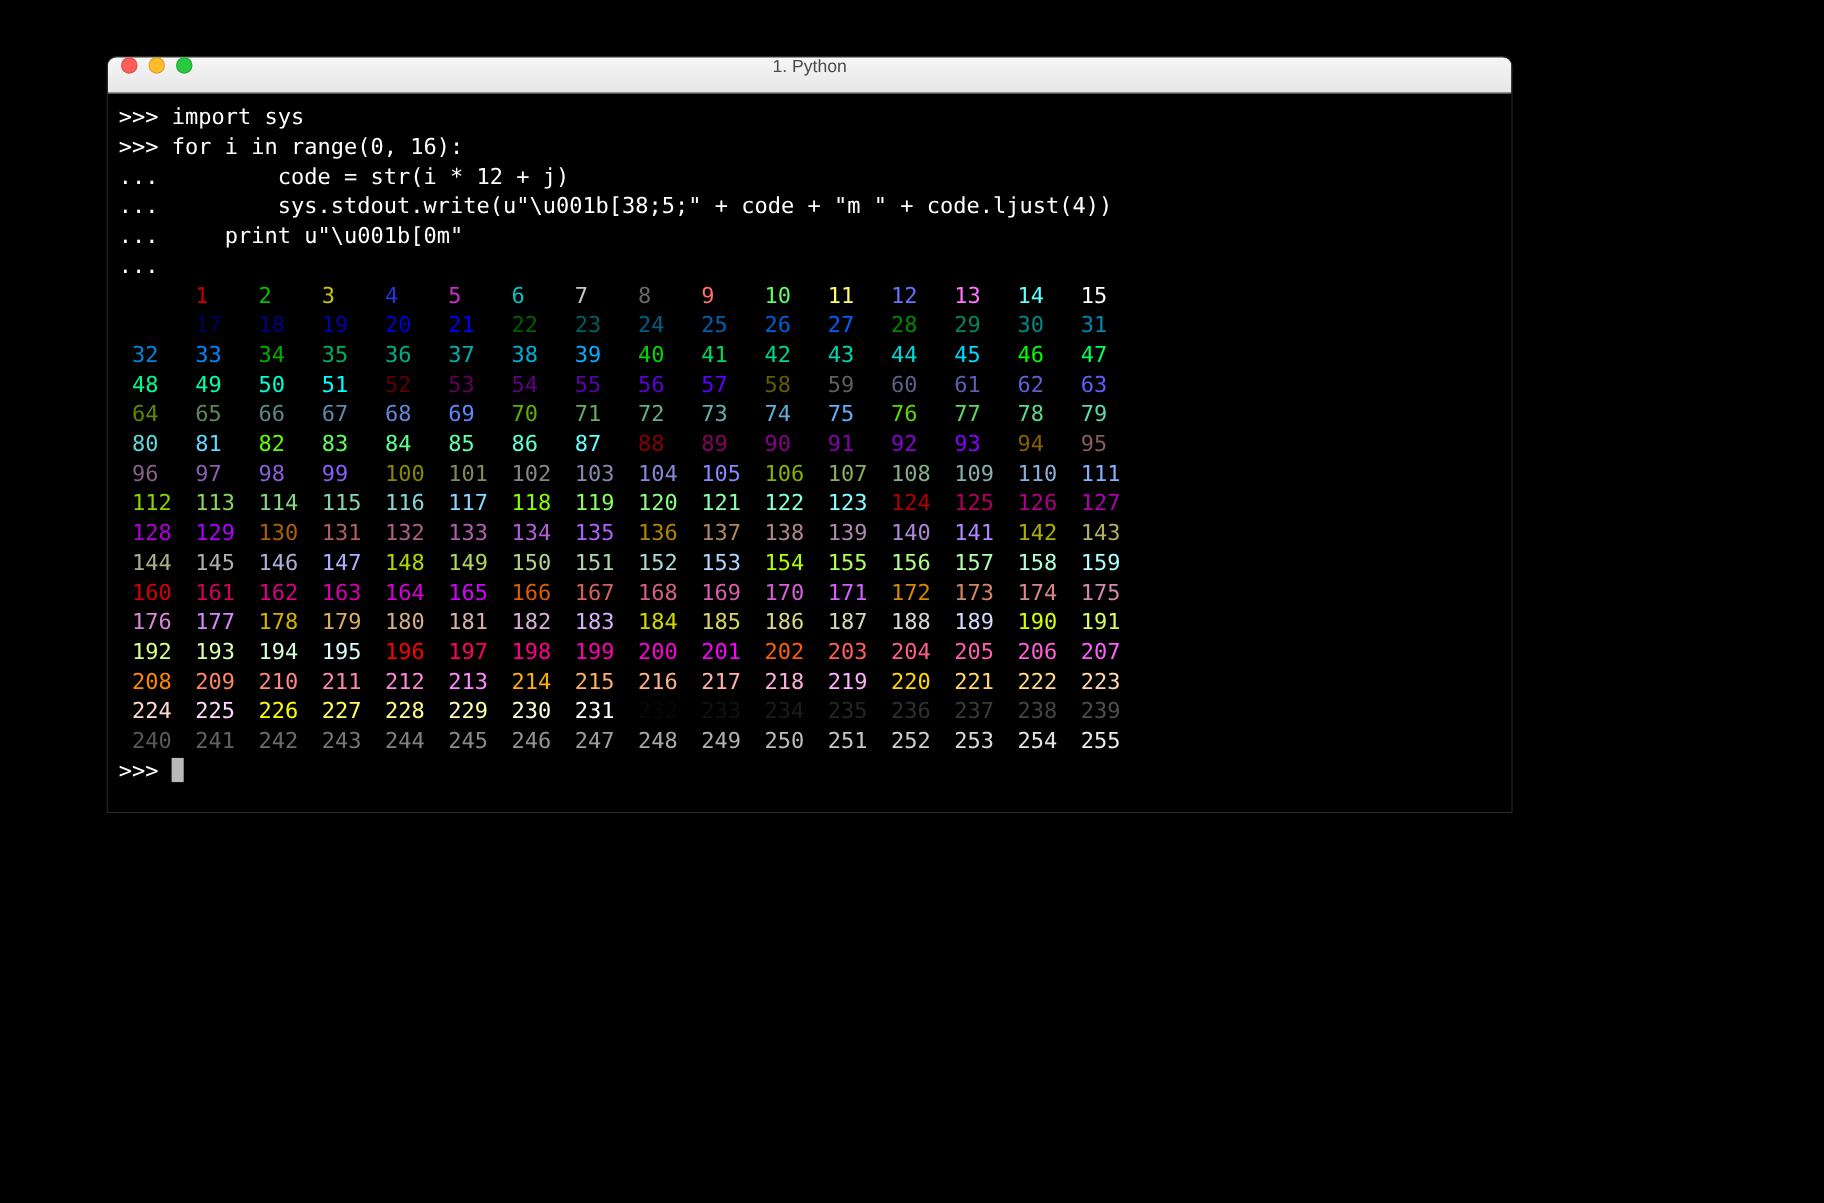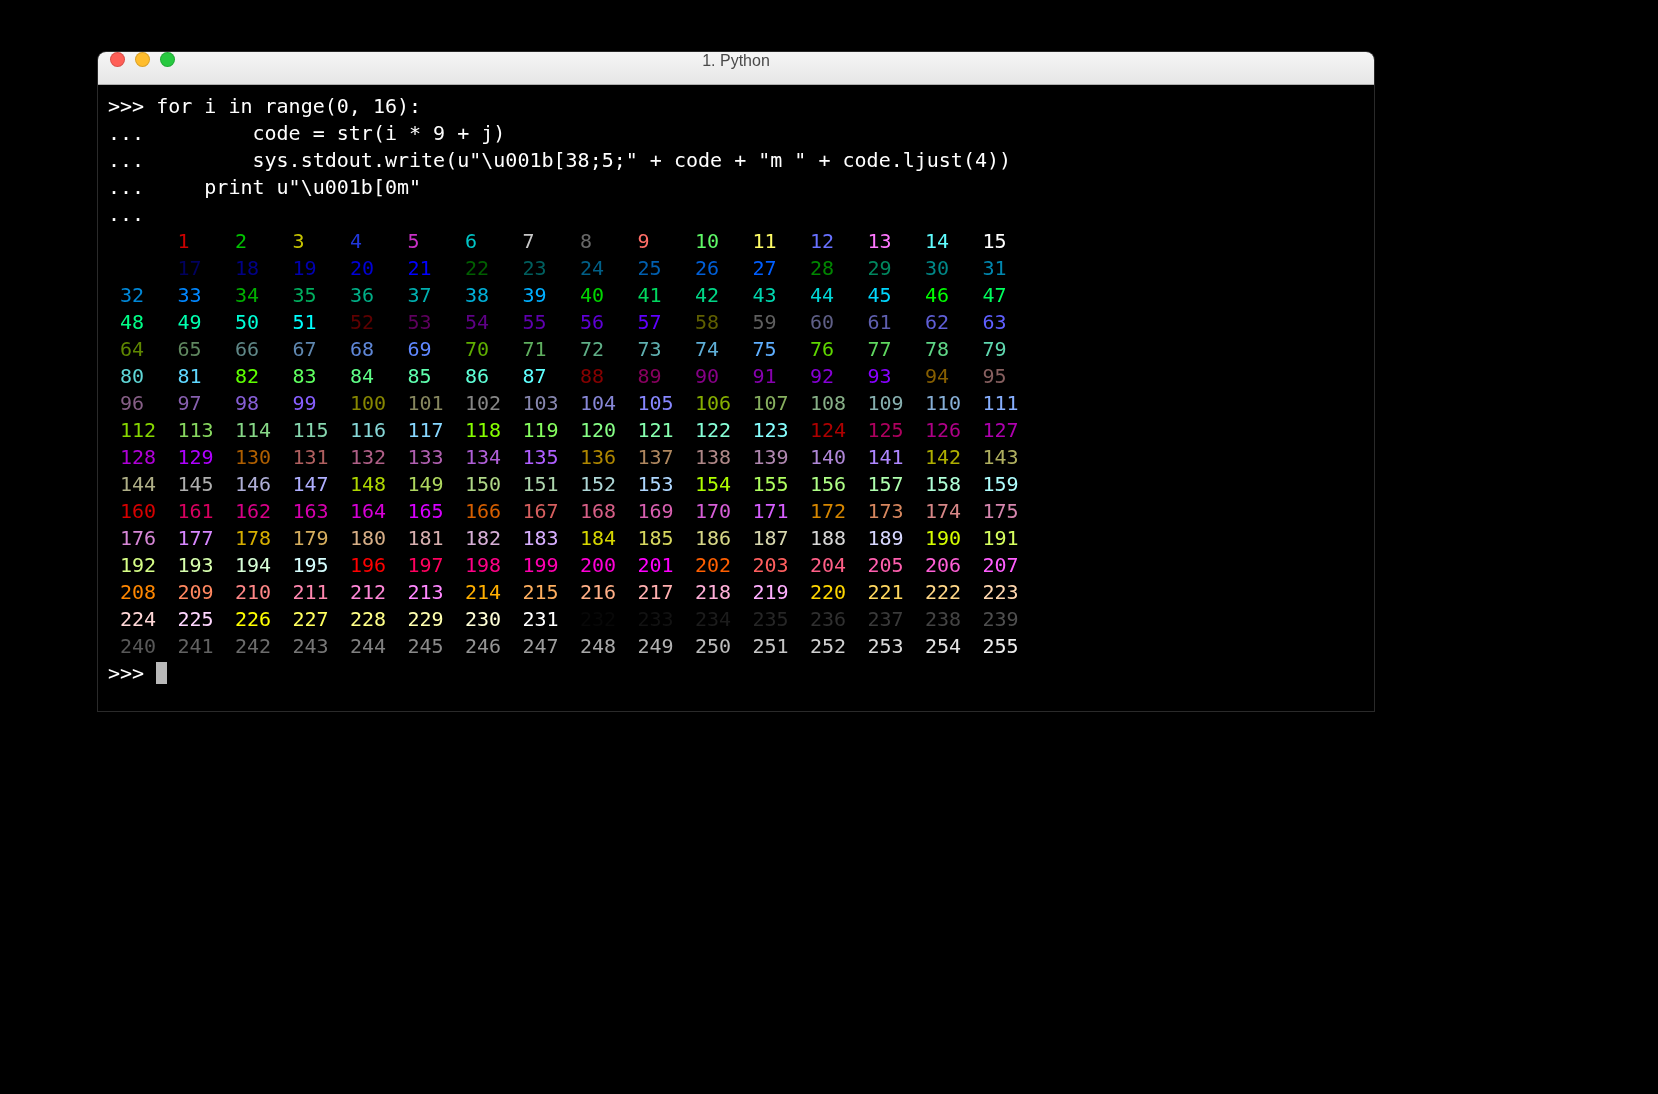--- a/index.html
+++ b/index.html
@@ -100,22 +100,23 @@
     <div class="traffic-lights">
       <div class="traffic-light close-btn"></div>
       <div class="traffic-light min-btn"></div>
       <div class="traffic-light max-btn"></div>
     </div>
     <div class="window-title">1. Python</div>
   </div>
 
   <div class="terminal-body">
     <div id="code-lines">
+        <div class="line">&gt;&gt;&gt; import sys</div>
         <div class="line">&gt;&gt;&gt; for i in range(0, 16):</div>
-        <div class="line">...         code = str(i * 9 + j)</div>
+        <div class="line">...         code = str(i * 12 + j)</div>
         <div class="line">...         sys.stdout.write(u"\u001b[38;5;" + code + "m " + code.ljust(4))</div>
         <div class="line">...     print u"\u001b[0m"</div>
         <div class="line">... </div>
       </div>
     <div class="color-grid" id="color-grid">
         <div class="grid-row"><span class="cell" style="color: rgb(0, 0, 0);"> 0   </span><span class="cell" style="color: rgb(204, 0, 0);"> 1   </span><span class="cell" style="color: rgb(0, 194, 0);"> 2   </span><span class="cell" style="color: rgb(199, 196, 0);"> 3   </span><span class="cell" style="color: rgb(32, 55, 218);"> 4   </span><span class="cell" style="color: rgb(202, 48, 199);"> 5   </span><span class="cell" style="color: rgb(0, 197, 199);"> 6   </span><span class="cell" style="color: rgb(199, 199, 199);"> 7   </span><span class="cell" style="color: rgb(104, 104, 104);"> 8   </span><span class="cell" style="color: rgb(255, 110, 103);"> 9   </span><span class="cell" style="color: rgb(95, 250, 104);"> 10  </span><span class="cell" style="color: rgb(255, 252, 103);"> 11  </span><span class="cell" style="color: rgb(104, 113, 255);"> 12  </span><span class="cell" style="color: rgb(255, 119, 255);"> 13  </span><span class="cell" style="color: rgb(96, 253, 255);"> 14  </span><span class="cell" style="color: rgb(255, 255, 255);"> 15  </span></div>
         <div class="grid-row"><span class="cell" style="color: rgb(0, 0, 0);"> 16  </span><span class="cell" style="color: rgb(0, 0, 95);"> 17  </span><span class="cell" style="color: rgb(0, 0, 135);"> 18  </span><span class="cell" style="color: rgb(0, 0, 175);"> 19  </span><span class="cell" style="color: rgb(0, 0, 215);"> 20  </span><span class="cell" style="color: rgb(0, 0, 255);"> 21  </span><span class="cell" style="color: rgb(0, 95, 0);"> 22  </span><span class="cell" style="color: rgb(0, 95, 95);"> 23  </span><span class="cell" style="color: rgb(0, 95, 135);"> 24  </span><span class="cell" style="color: rgb(0, 95, 175);"> 25  </span><span class="cell" style="color: rgb(0, 95, 215);"> 26  </span><span class="cell" style="color: rgb(0, 95, 255);"> 27  </span><span class="cell" style="color: rgb(0, 135, 0);"> 28  </span><span class="cell" style="color: rgb(0, 135, 95);"> 29  </span><span class="cell" style="color: rgb(0, 135, 135);"> 30  </span><span class="cell" style="color: rgb(0, 135, 175);"> 31  </span></div>
         <div class="grid-row"><span class="cell" style="color: rgb(0, 135, 215);"> 32  </span><span class="cell" style="color: rgb(0, 135, 255);"> 33  </span><span class="cell" style="color: rgb(0, 175, 0);"> 34  </span><span class="cell" style="color: rgb(0, 175, 95);"> 35  </span><span class="cell" style="color: rgb(0, 175, 135);"> 36  </span><span class="cell" style="color: rgb(0, 175, 175);"> 37  </span><span class="cell" style="color: rgb(0, 175, 215);"> 38  </span><span class="cell" style="color: rgb(0, 175, 255);"> 39  </span><span class="cell" style="color: rgb(0, 215, 0);"> 40  </span><span class="cell" style="color: rgb(0, 215, 95);"> 41  </span><span class="cell" style="color: rgb(0, 215, 135);"> 42  </span><span class="cell" style="color: rgb(0, 215, 175);"> 43  </span><span class="cell" style="color: rgb(0, 215, 215);"> 44  </span><span class="cell" style="color: rgb(0, 215, 255);"> 45  </span><span class="cell" style="color: rgb(0, 255, 0);"> 46  </span><span class="cell" style="color: rgb(0, 255, 95);"> 47  </span></div>
         <div class="grid-row"><span class="cell" style="color: rgb(0, 255, 135);"> 48  </span><span class="cell" style="color: rgb(0, 255, 175);"> 49  </span><span class="cell" style="color: rgb(0, 255, 215);"> 50  </span><span class="cell" style="color: rgb(0, 255, 255);"> 51  </span><span class="cell" style="color: rgb(95, 0, 0);"> 52  </span><span class="cell" style="color: rgb(95, 0, 95);"> 53  </span><span class="cell" style="color: rgb(95, 0, 135);"> 54  </span><span class="cell" style="color: rgb(95, 0, 175);"> 55  </span><span class="cell" style="color: rgb(95, 0, 215);"> 56  </span><span class="cell" style="color: rgb(95, 0, 255);"> 57  </span><span class="cell" style="color: rgb(95, 95, 0);"> 58  </span><span class="cell" style="color: rgb(95, 95, 95);"> 59  </span><span class="cell" style="color: rgb(95, 95, 135);"> 60  </span><span class="cell" style="color: rgb(95, 95, 175);"> 61  </span><span class="cell" style="color: rgb(95, 95, 215);"> 62  </span><span class="cell" style="color: rgb(95, 95, 255);"> 63  </span></div>
         <div class="grid-row"><span class="cell" style="color: rgb(95, 135, 0);"> 64  </span><span class="cell" style="color: rgb(95, 135, 95);"> 65  </span><span class="cell" style="color: rgb(95, 135, 135);"> 66  </span><span class="cell" style="color: rgb(95, 135, 175);"> 67  </span><span class="cell" style="color: rgb(95, 135, 215);"> 68  </span><span class="cell" style="color: rgb(95, 135, 255);"> 69  </span><span class="cell" style="color: rgb(95, 175, 0);"> 70  </span><span class="cell" style="color: rgb(95, 175, 95);"> 71  </span><span class="cell" style="color: rgb(95, 175, 135);"> 72  </span><span class="cell" style="color: rgb(95, 175, 175);"> 73  </span><span class="cell" style="color: rgb(95, 175, 215);"> 74  </span><span class="cell" style="color: rgb(95, 175, 255);"> 75  </span><span class="cell" style="color: rgb(95, 215, 0);"> 76  </span><span class="cell" style="color: rgb(95, 215, 95);"> 77  </span><span class="cell" style="color: rgb(95, 215, 135);"> 78  </span><span class="cell" style="color: rgb(95, 215, 175);"> 79  </span></div>

